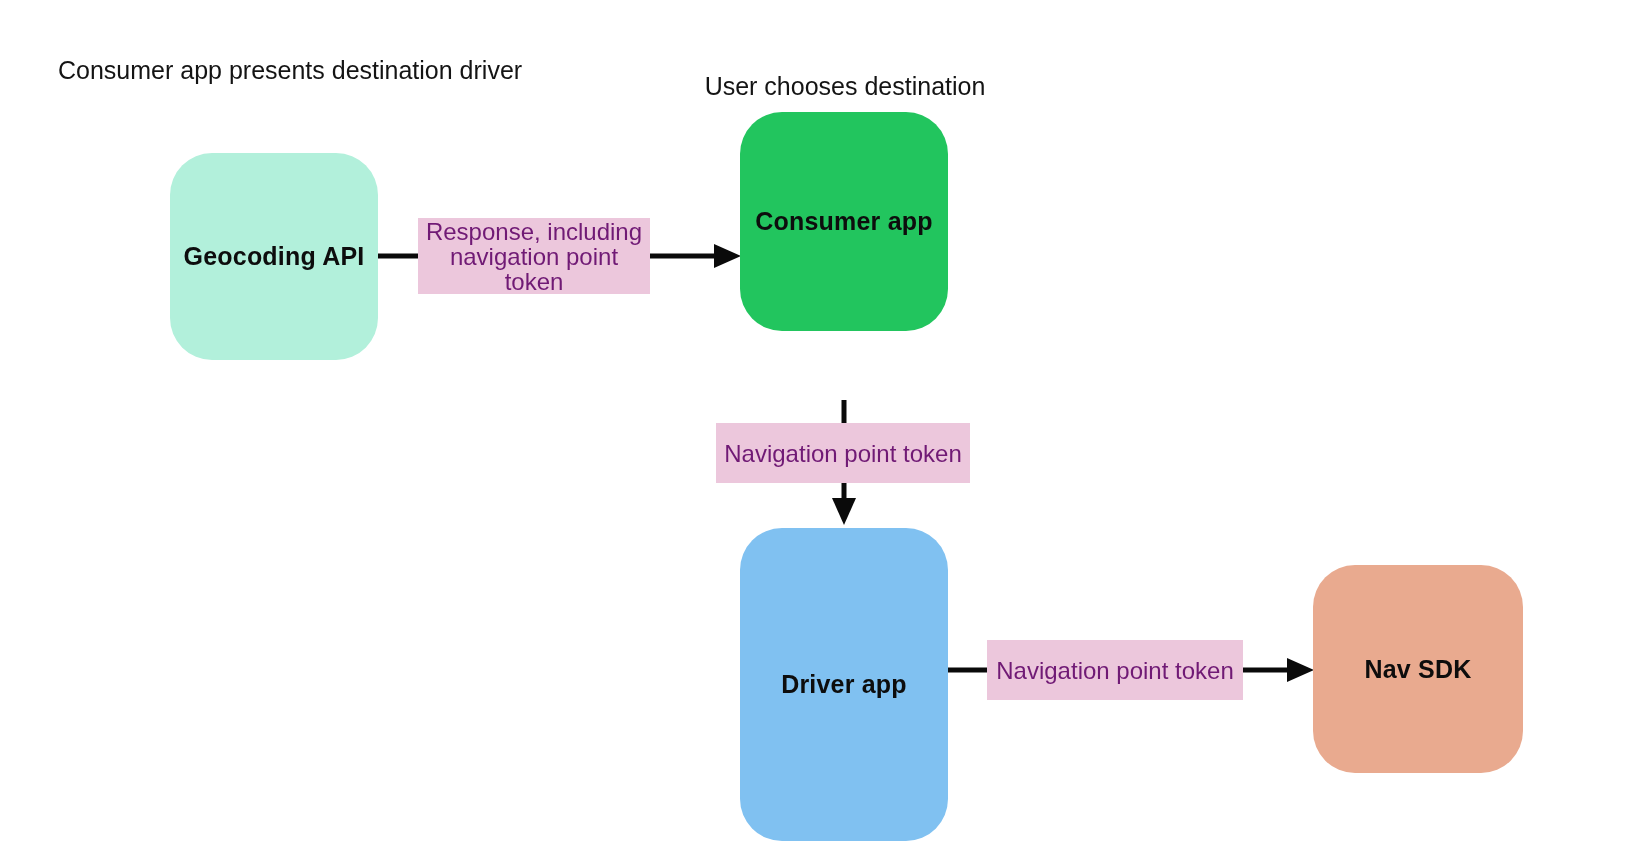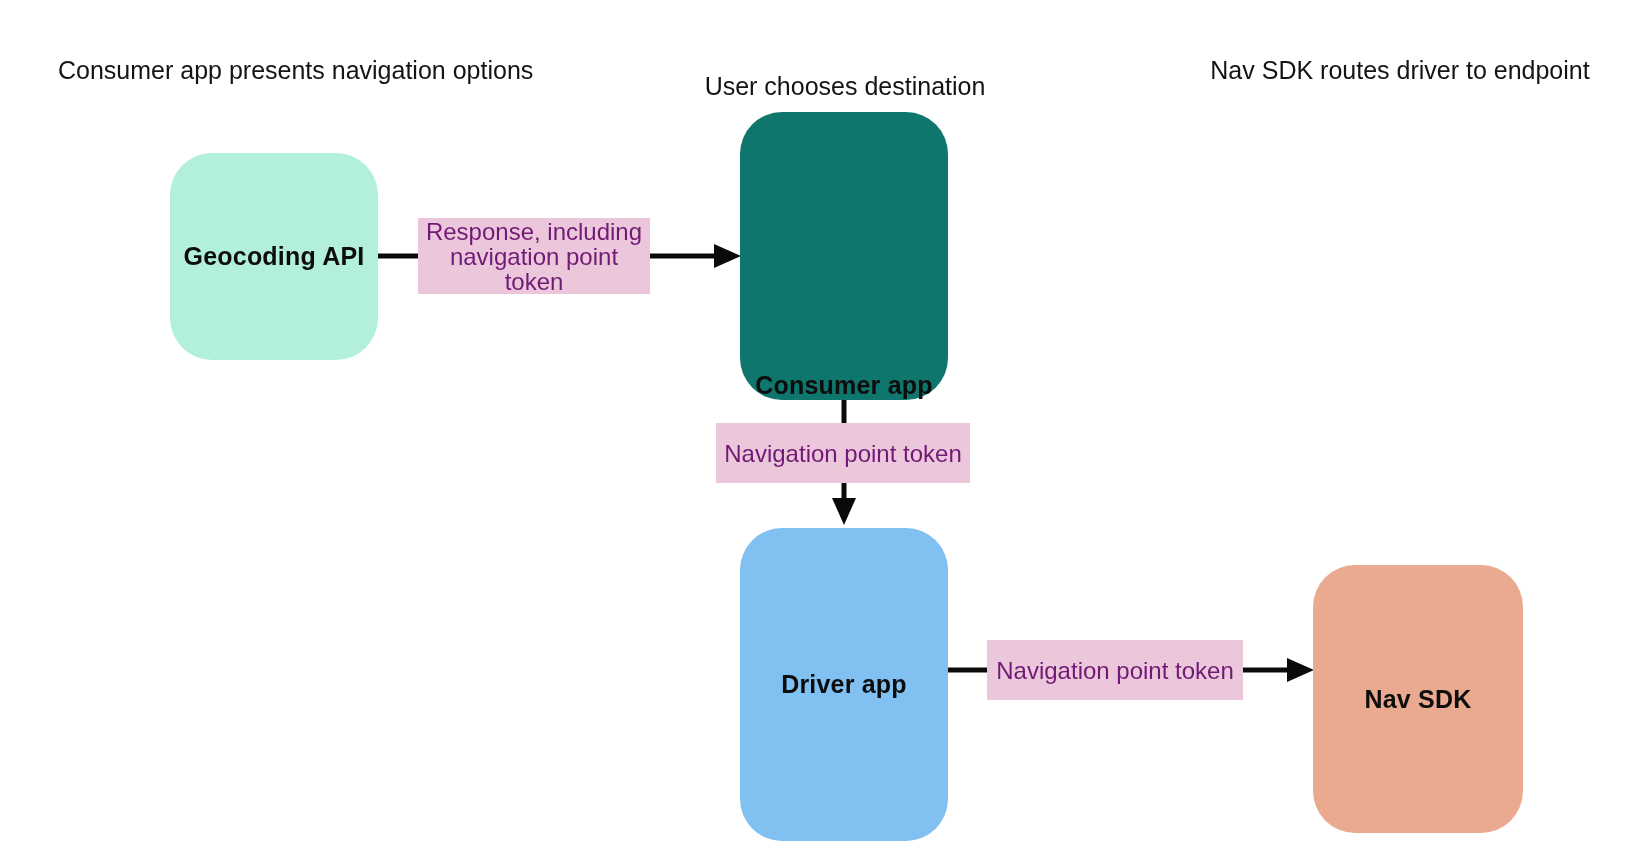--- a/index.html
+++ b/index.html
@@ -59,52 +59,51 @@
     color: #701a75;
     box-sizing: border-box;
     padding: 0 4px;
   }
 </style>
 </head>
 <body>
 
 <div class="canvas">
 
-  <div class="phase-header" style="left:58px;">Consumer app presents navigation options</div>
+  <div class="phase-header" style="left:58px;">Consumer app presents destination driver</div>
   <div class="phase-header centered" style="left:845px;margin-top:16px;">User chooses destination</div>
-  <div class="phase-header centered" style="left:1400px;">Nav SDK routes driver to endpoint</div>
 
   <svg class="edges-layer" viewBox="0 0 1646 868">
     <g stroke="#0a0a0a" fill="#0a0a0a">
       <line x1="378" y1="256" x2="714" y2="256" stroke-width="5"></line>
       <polygon points="714,244 714,268 741,256" stroke="none"></polygon>
     </g>
     <g stroke="#0a0a0a" fill="#0a0a0a">
       <line x1="844" y1="400" x2="844" y2="498" stroke-width="5"></line>
       <polygon points="832,498 856,498 844,525" stroke="none"></polygon>
     </g>
     <g stroke="#0a0a0a" fill="#0a0a0a">
       <line x1="948" y1="670" x2="1287" y2="670" stroke-width="5"></line>
       <polygon points="1287,658 1287,682 1314,670" stroke="none"></polygon>
     </g>
   </svg>
 
   <div class="node" style="left: 170px; top: 153px; width: 208px; height: 207px; background-color: rgb(178, 240, 219);">
     <span class="node-label">Geocoding API</span>
   </div>
 
-  <div class="node" style="left: 740px; top: 112px; width: 208px; height: 288px; background-color: #0f766e; align-items: flex-end;">
+  <div class="node" style="left: 740px; top: 112px; width: 208px; height: 219px; background-color: #22c55e;">
     <span class="node-label">Consumer app</span>
   </div>
 
   <div class="node" style="left: 740px; top: 528px; width: 208px; height: 313px; background-color: rgb(128, 193, 241);">
     <span class="node-label">Driver app</span>
   </div>
 
-  <div class="node" style="left: 1313px; top: 565px; width: 210px; height: 268px; background-color: rgb(233, 170, 143);">
+  <div class="node" style="left: 1313px; top: 565px; width: 210px; height: 208px; background-color: rgb(233, 170, 143);">
     <span class="node-label">Nav SDK</span>
   </div>
 
   <div class="edge-label" style="left: 418px; top: 218px; width: 232px; height: 76px; background-color: rgb(236, 199, 220);">Response, including navigation point token</div>
 
   <div class="edge-label" style="left: 716px; top: 423px; width: 254px; height: 60px; background-color: rgb(236, 199, 220);">Navigation point token</div>
 
   <div class="edge-label" style="left: 987px; top: 640px; width: 256px; height: 60px; background-color: rgb(236, 199, 220);">Navigation point token</div>
 
 </div>

